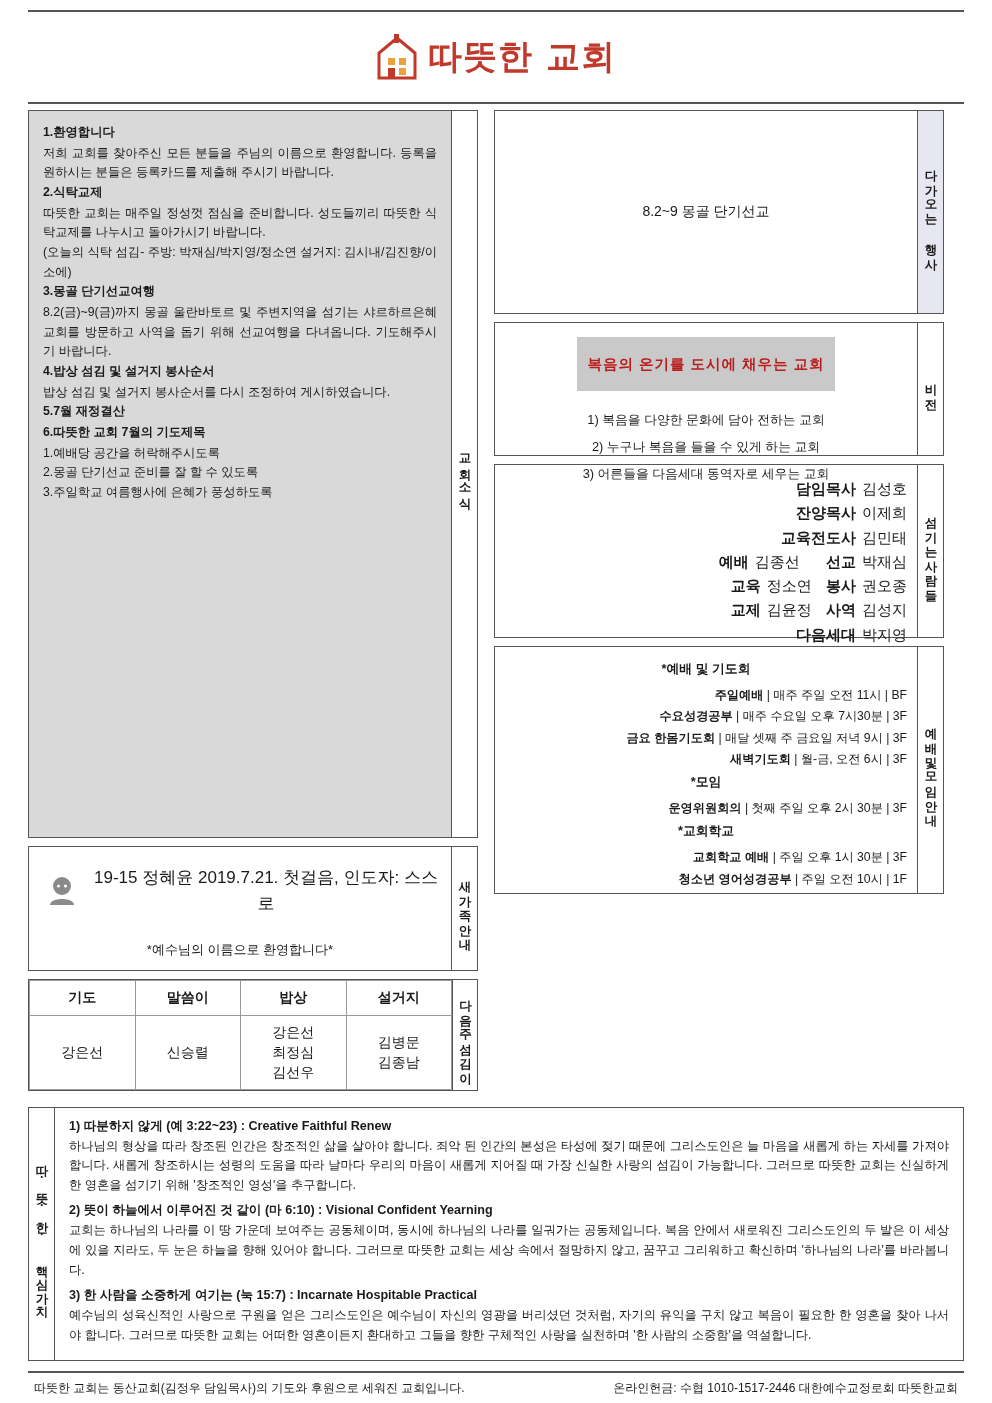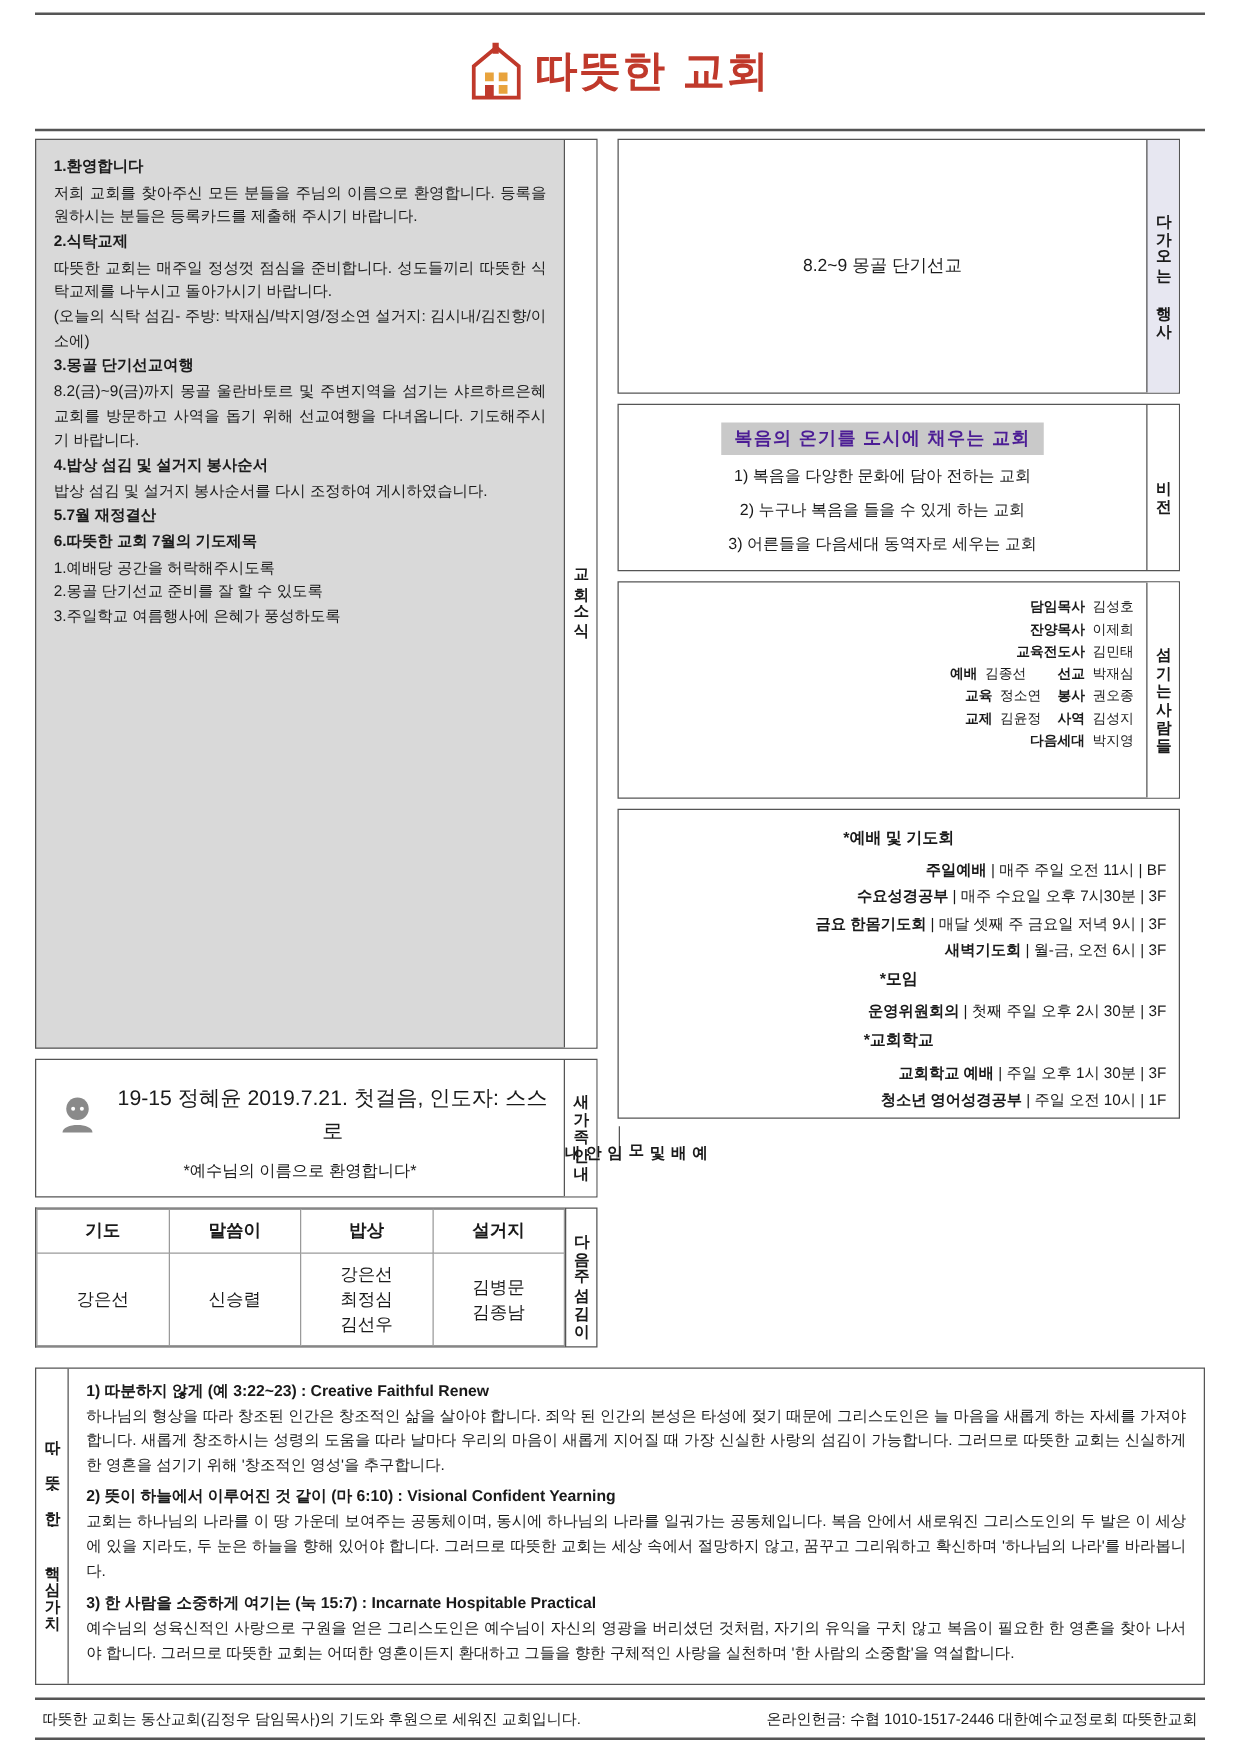--- a/index.html
+++ b/index.html
@@ -112,21 +112,21 @@
     gap: 12px;
     padding-left: 6px;
   }
   .nf-avatar {
     width: 34px; height: 34px;
     flex: 0 0 34px;
     position: relative;
   }
   .nf-text { font-size: 17px; }
   .nf-welcome {
-    margin-top: 8px;
+    margin-top: 22px;
     font-size: 13px;
     text-align: center;
   }
 
   
   .duty-table {
     width: 100%;
     border-collapse: collapse;
     font-size: 14px;
     text-align: center;
@@ -141,32 +141,33 @@
   
   .event .panel-body {
     min-height: 116px;
     display: flex; align-items: center; justify-content: center;
     font-size: 14px;
   }
   .vision .panel-body { padding: 14px 10px 16px 10px; text-align: center; }
   .vision-title {
     display: inline-block;
     background: #c9c9c9;
-    color: #4c1d95;
+    color: #b91c1c;
     font-weight: bold;
     font-size: 14.5px;
-    padding: 2px 10px;
+    padding: 16px 10px;
     letter-spacing: 1px;
+    margin-bottom: 12px;
   }
   .vision-item { font-size: 12.8px; margin: 7px 0; }
 
   .servants .panel-body { padding: 12px 10px 12px 10px; }
   .srv-line {
     text-align: right;
-    font-size: 11px;
+    font-size: 15px;
     line-height: 1.62;
   }
   .srv-line b { font-weight: bold; }
   .srv-line .nm { font-weight: normal; margin-left: 6px; }
 
   .worship .panel-body { padding: 10px 10px 10px 10px; }
   .w-head {
     text-align: center;
     font-weight: bold;
     font-size: 12.8px;
@@ -369,21 +370,21 @@
             <b>교제</b><span class="nm">김윤정</span>
             <b style="margin-left:10px">사역</b><span class="nm">김성지</span>
           </div>
           <div class="srv-line">
             <b>다음세대</b><span class="nm">박지영</span>
           </div>
         </div>
         <div class="panel-tab white">섬기는사람들</div>
       </div>
 
-      <div class="panel worship" style="height:248px;flex-direction:column;">
+      <div class="panel worship" style="height:248px;">
         <div class="panel-body">
           <div class="w-head">*예배 및 기도회</div>
           <div class="w-row">
             <b>주일예배</b><span> | <span>매주 주일 오전 11시 | BF</span></span>
           </div>
           <div class="w-row">
             <b>수요성경공부</b><span> | <span>매주 수요일 오후 7시30분 | 3F</span></span>
           </div>
           <div class="w-row">
             <b>금요 한몸기도회</b><span> | <span>매달 셋째 주 금요일 저녁 9시 | 3F</span></span>

